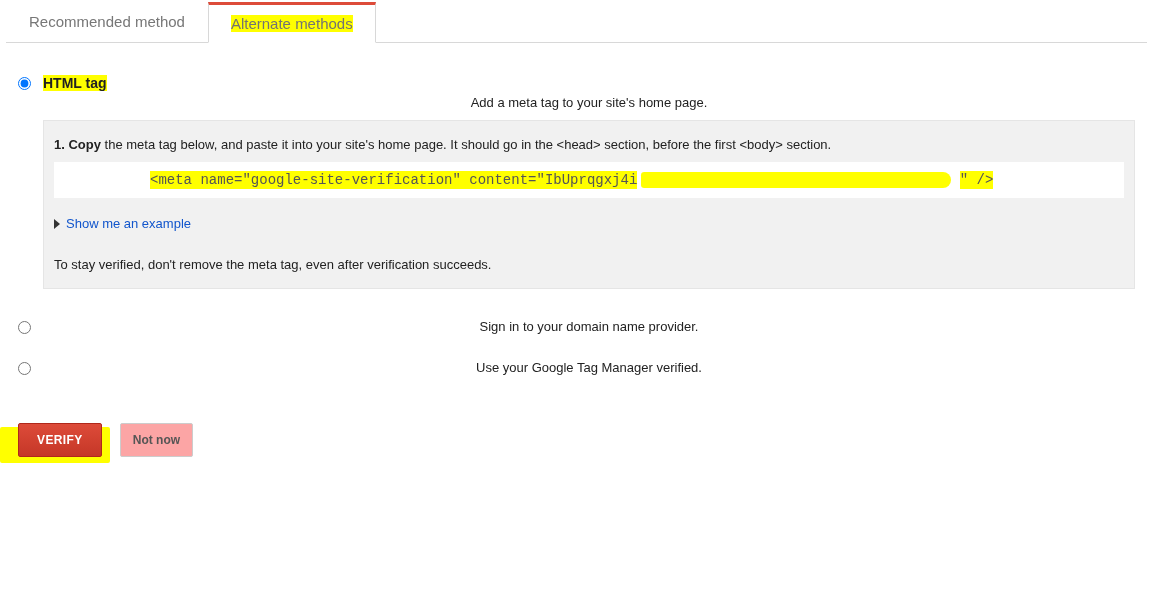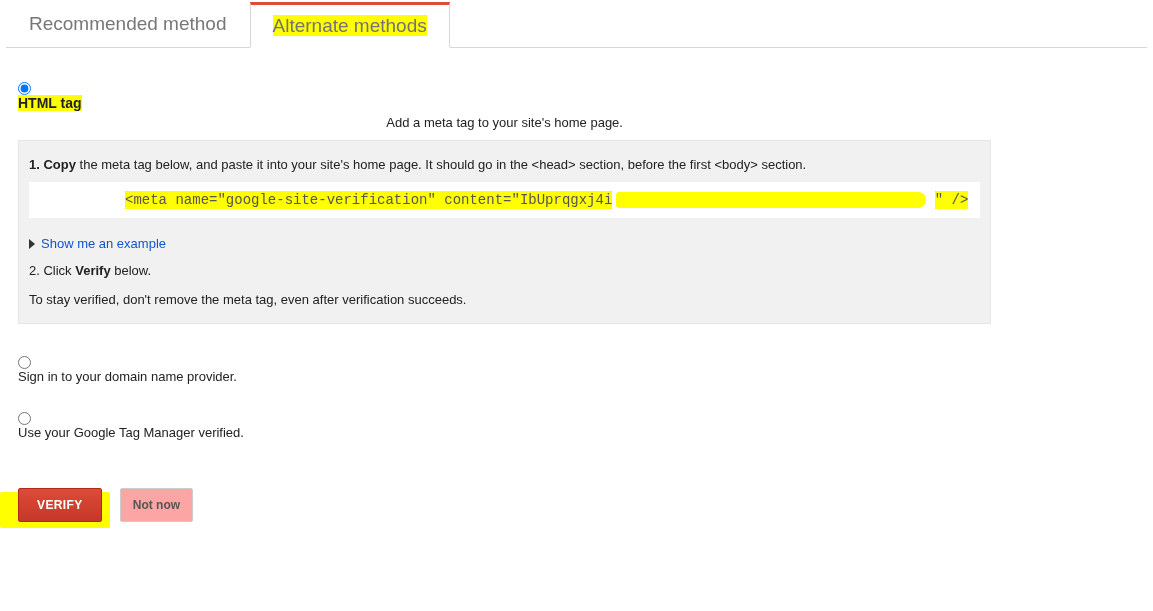--- a/index.html
+++ b/index.html
@@ -13,21 +13,21 @@
     width: 1153px;
   }
   .tabs {
     display: flex;
     border-bottom: 1px solid #d8d8d8;
     margin: 0 6px 0 6px;
     padding-top: 2px;
   }
   .tab {
     padding: 10px 22px;
-    font-size: 19px;
+    font-size: 15px;
     color: #777;
     cursor: pointer;
     border: 1px solid transparent;
     margin-bottom: -1px;
     position: relative;
   }
   .tab.active {
     color: #737373;
     border: 1px solid #d8d8d8;
     border-bottom: 1px solid #fff;
@@ -38,21 +38,20 @@
   .hl {
     background: #ffff00;
   }
   .content {
     padding: 32px 18px 16px 18px;
   }
   .option {
     display: flex;
     align-items: flex-start;
     margin-bottom: 18px;
-    flex-direction: column;
   }
   .option input[type=radio] {
     margin: 2px 12px 0 0;
   }
   .option-body { flex: 1; }
   .option-title {
     font-weight: bold;
     font-size: 14px;
     margin-bottom: 4px;
   }
@@ -181,23 +180,20 @@
 
         <div class="code-wrap">
           &nbsp;&nbsp;&nbsp;&nbsp;&nbsp;&nbsp;&nbsp;&nbsp;&nbsp;&nbsp;<span class="code-hl">&lt;meta name="google-site-verification" content="IbUprqgxj4i</span><span class="tail"></span>&nbsp;<span class="code-hl">" /&gt;</span>
         </div>
 
         <div class="example-link">
           <span class="tri"></span>
           <span>Show me an example</span>
         </div>
 
-        <div class="step-line">
-          <span>2. Click </span><b>Verify</b><span> below.</span>
-        </div>
 
         <div class="stay-note">To stay verified, don't remove the meta tag, even after verification succeeds.</div>
       </div>
     </div>
   </div>
 
   <div class="option-group">
 
     <div class="option">
       <input type="radio" name="m" style="">

